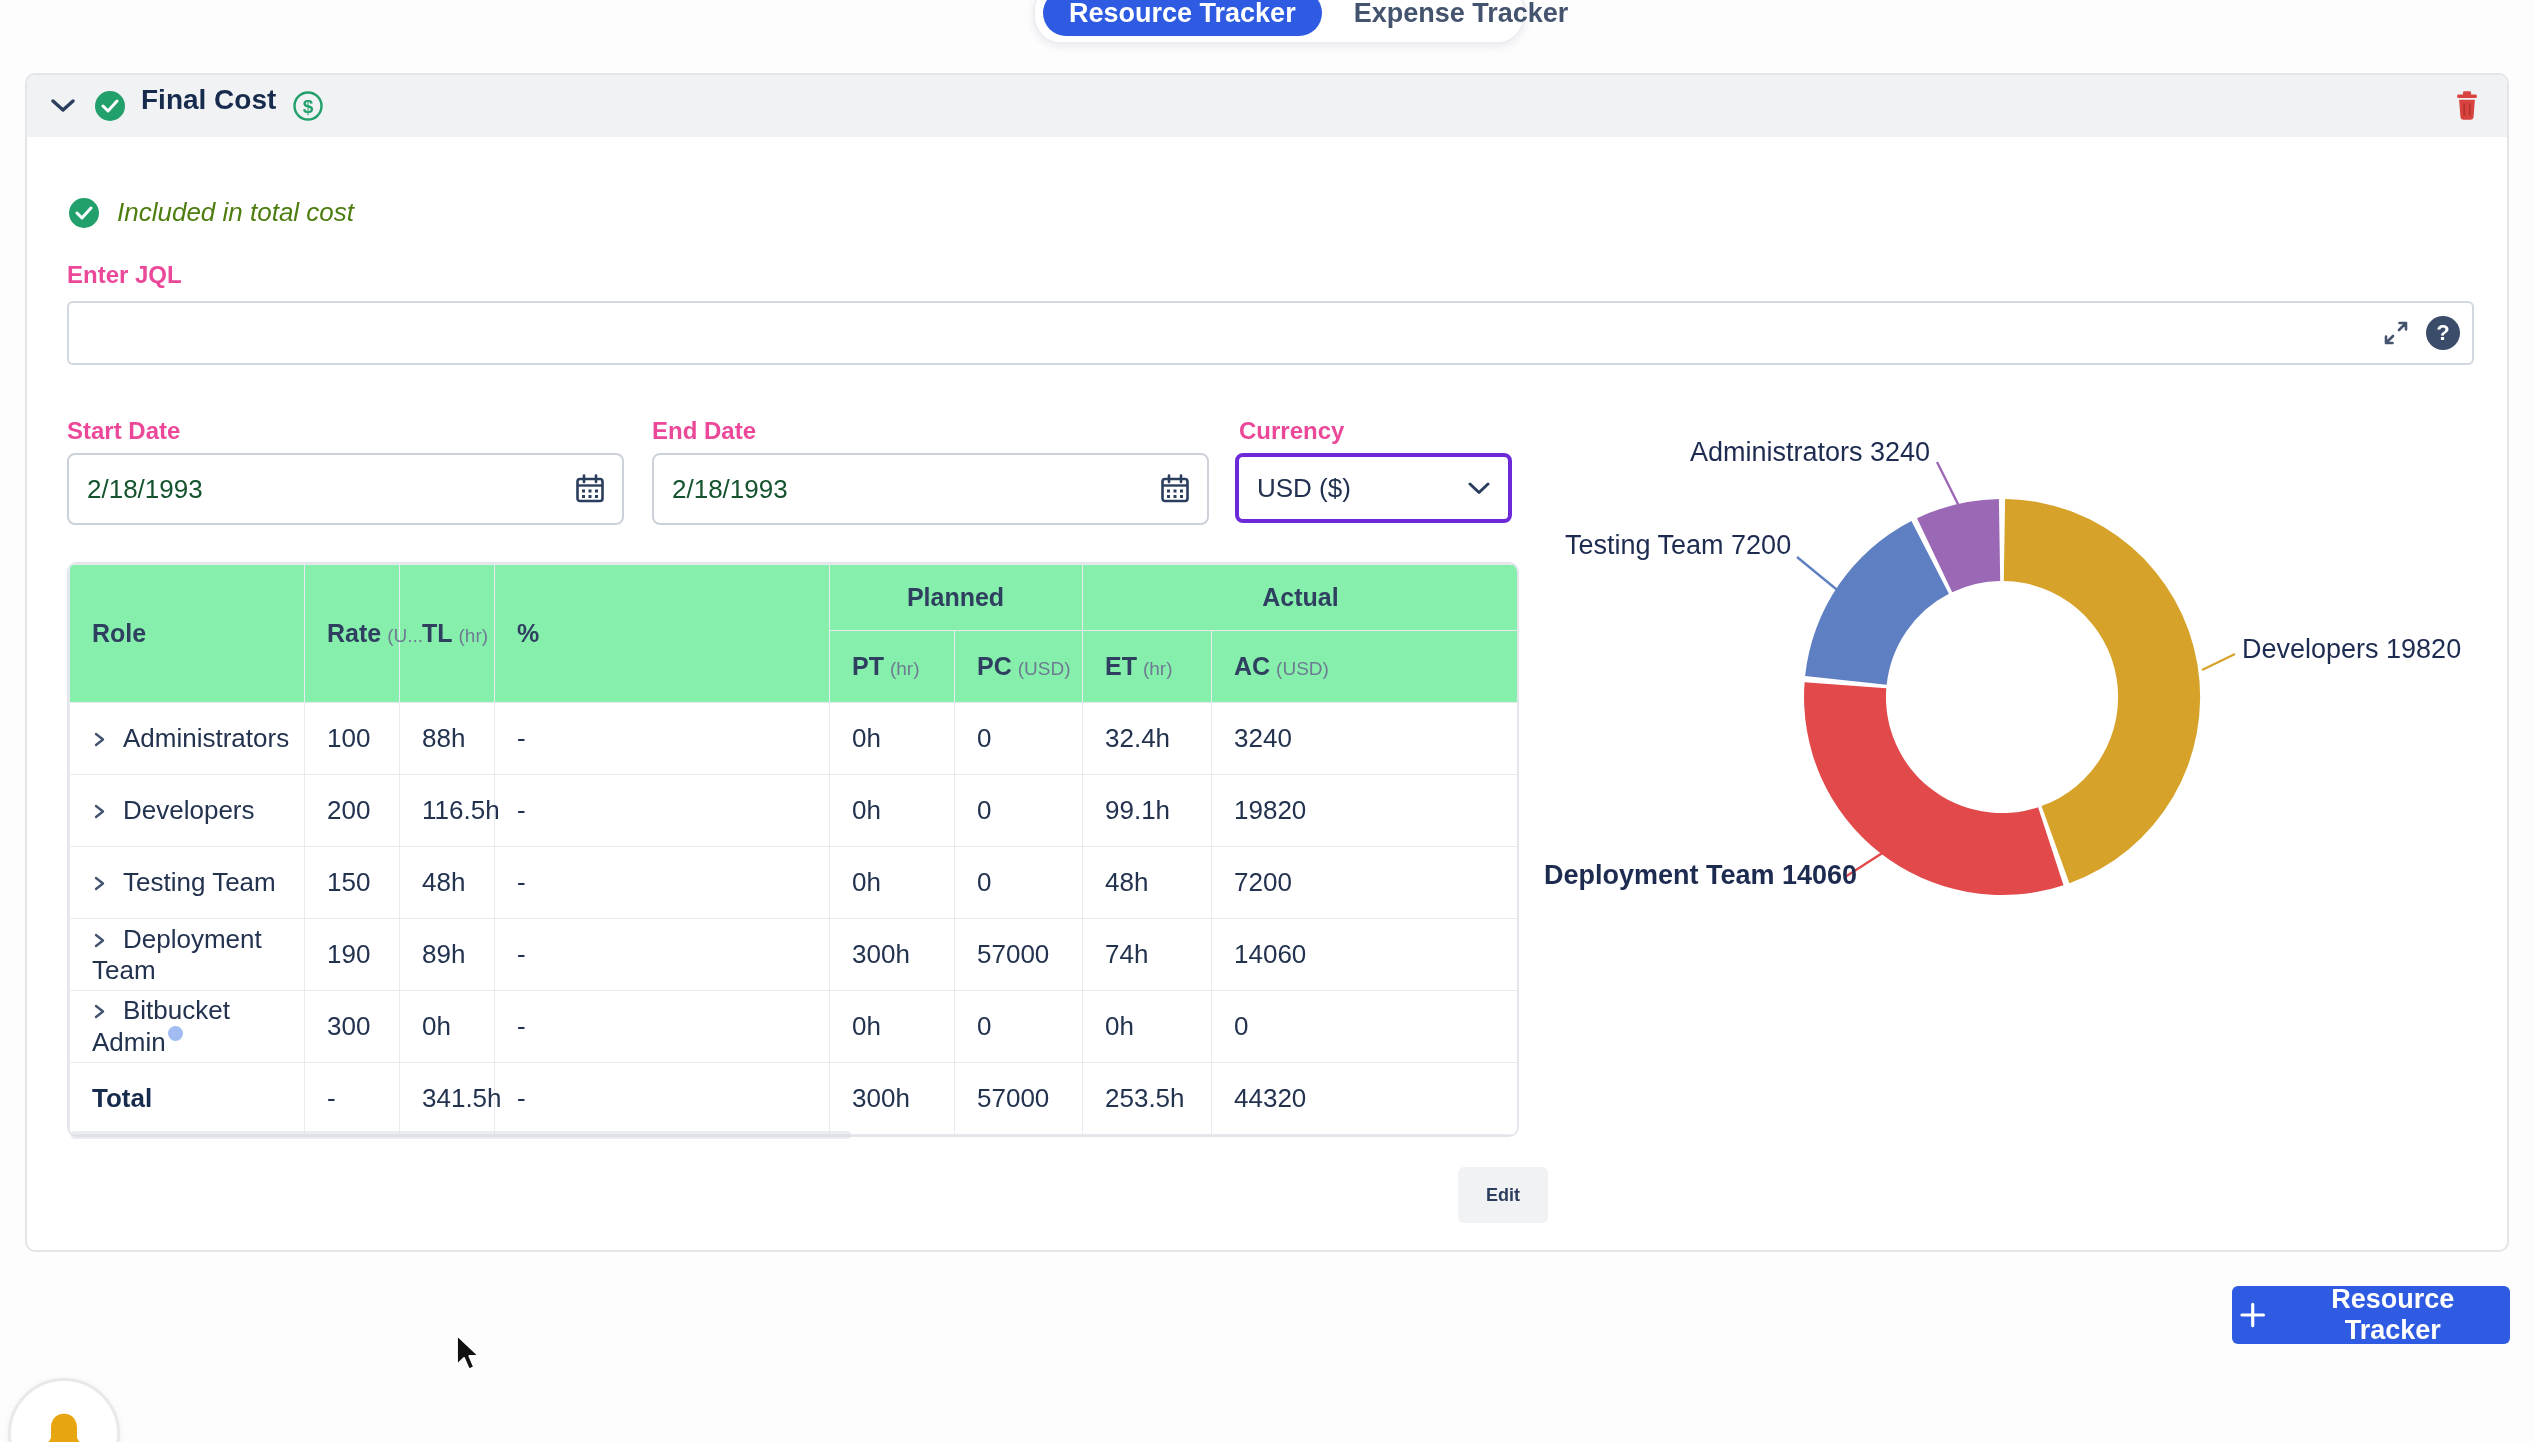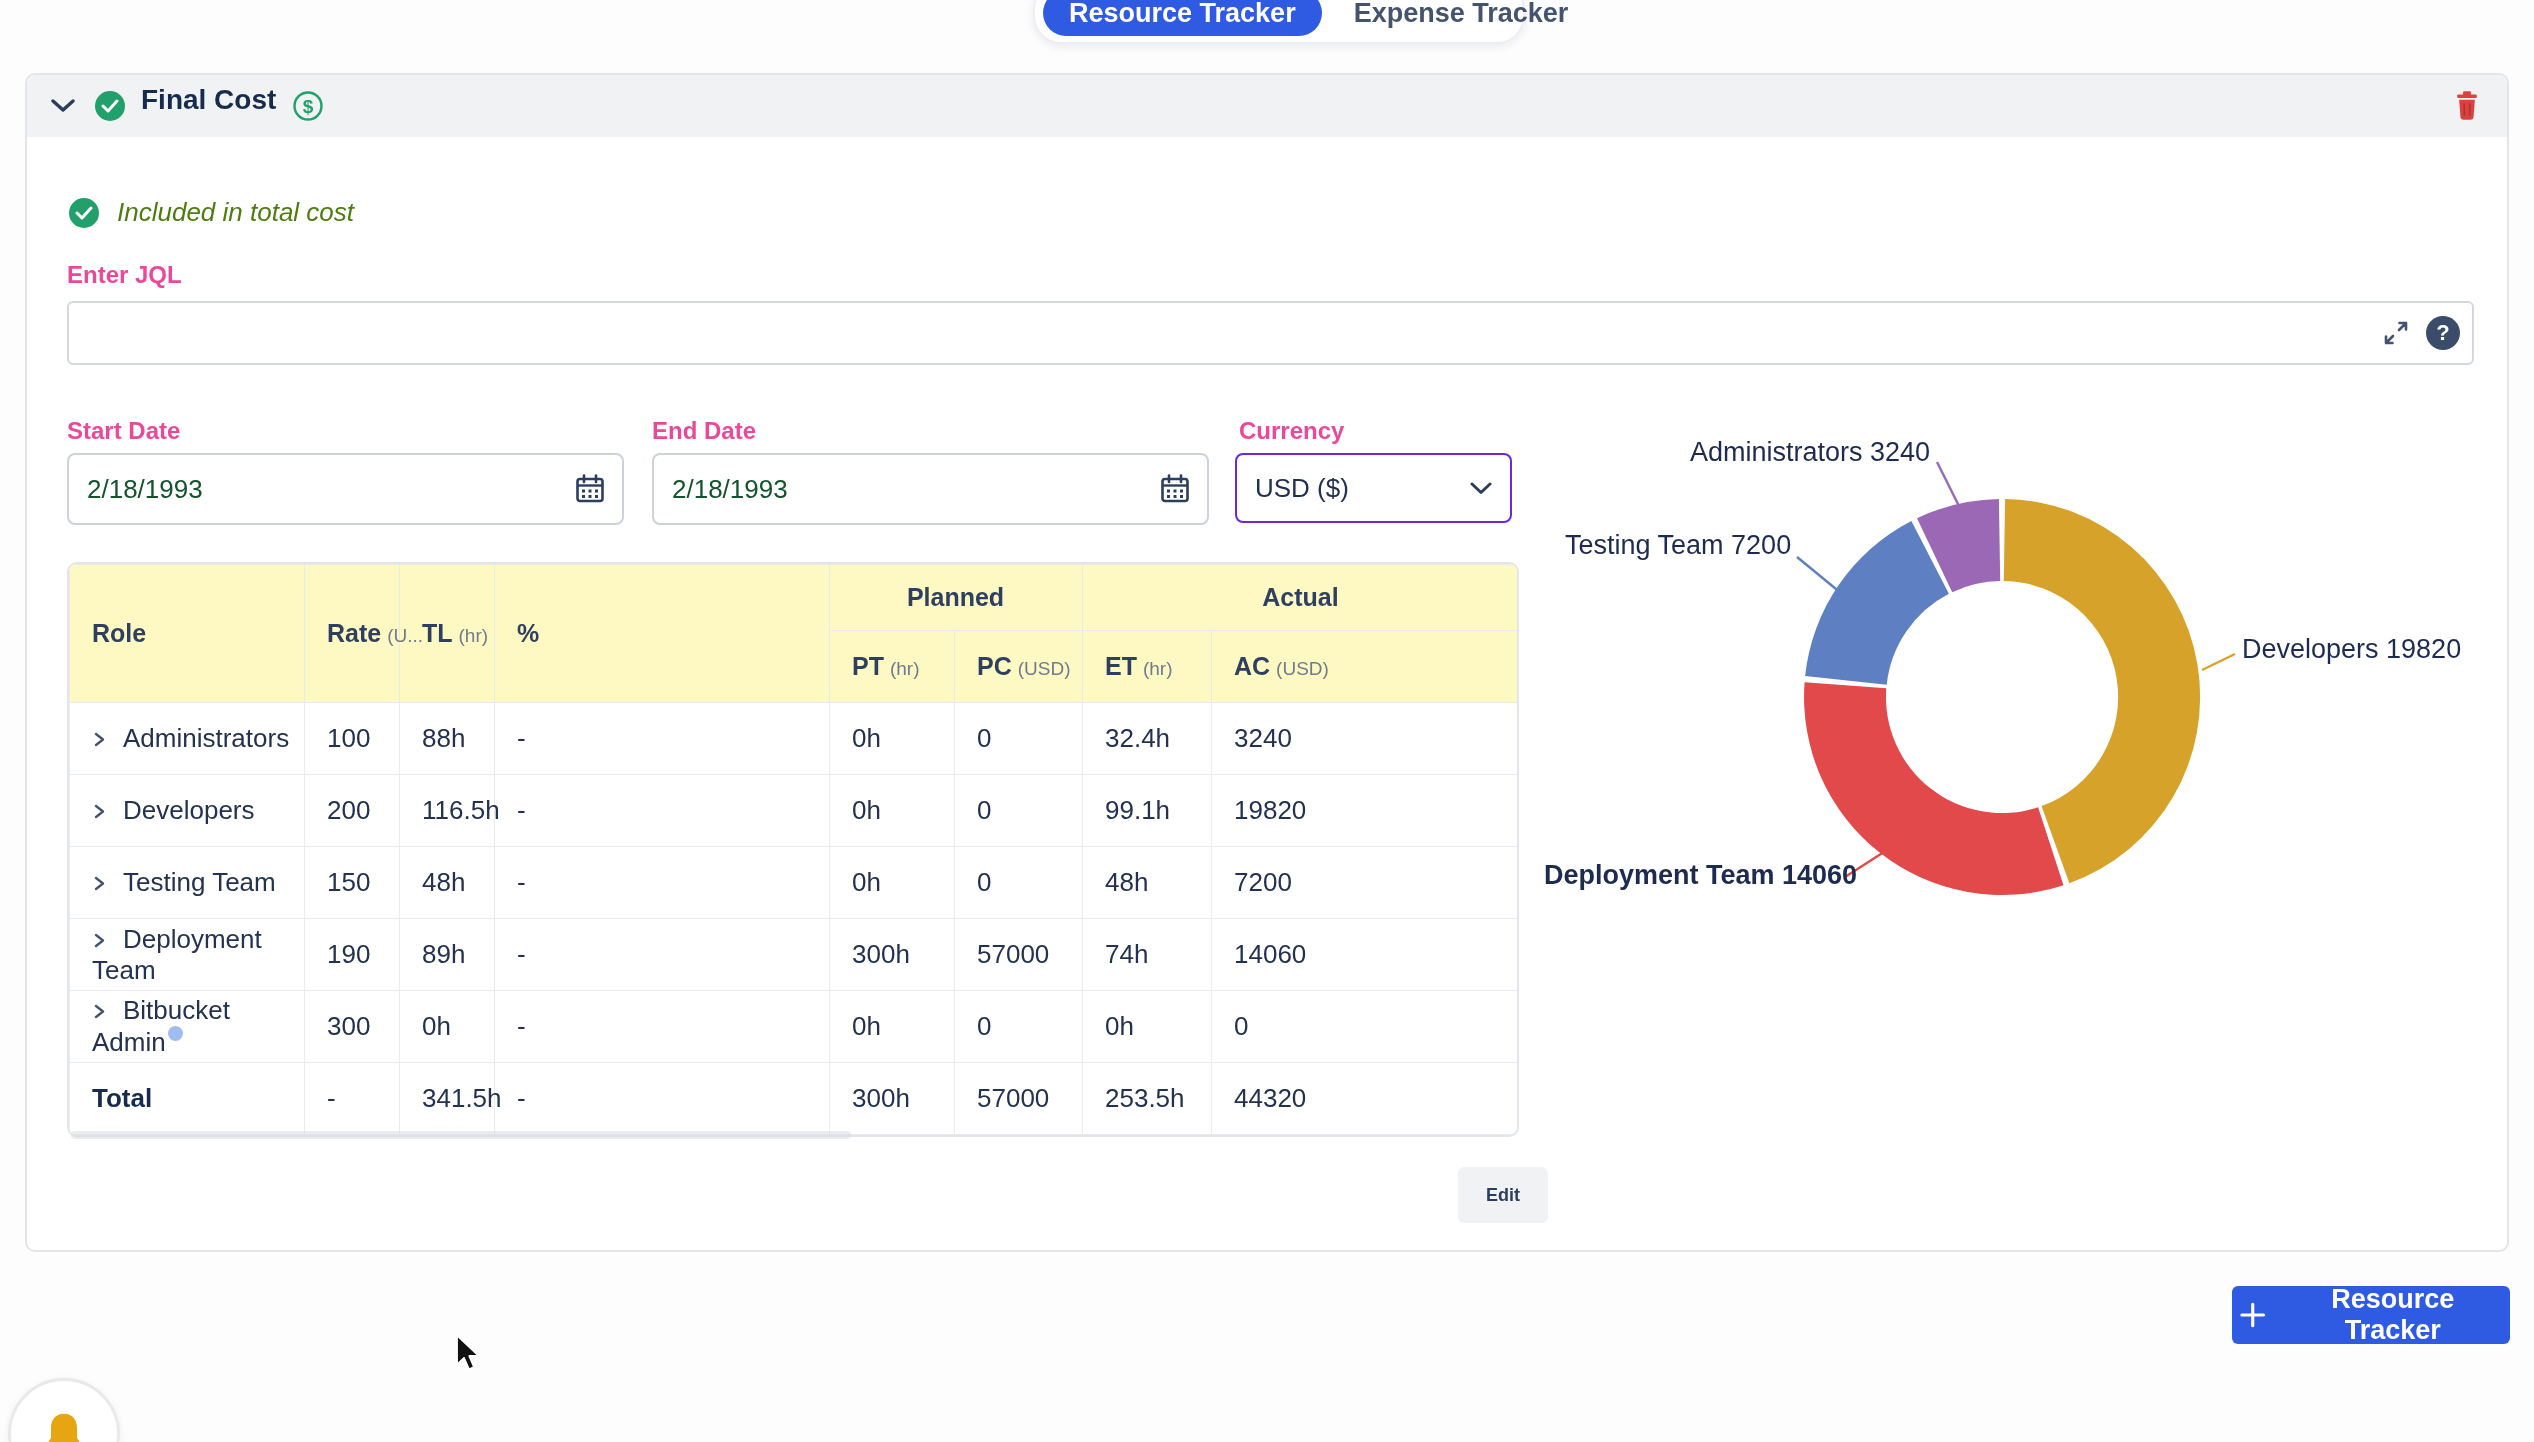--- a/index.html
+++ b/index.html
@@ -41,32 +41,32 @@
           font-weight:700;display:flex;align-items:center;justify-content:center;margin-right:12px;
           flex:0 0 auto;cursor:pointer;}
 
   .lbl-start{left:40px;top:342px;} .lbl-end{left:625px;top:342px;} .lbl-currency{left:1212px;top:342px;}
   .date-box{position:absolute;top:378px;height:72px;border:2px solid #cdd2da;border-radius:8px;
             background:#ffffff;box-sizing:border-box;display:flex;align-items:center;}
   .date-box input{flex:1;height:100%;border:none;outline:none;background:transparent;font-size:26px;
                   color:#14532d;padding:0 18px;font-family:inherit;}
   .box-start{left:40px;width:557px;} .box-end{left:625px;width:557px;}
   .cal-icon{width:32px;height:32px;margin-right:16px;flex:0 0 auto;cursor:pointer;}
-  .currency-box{position:absolute;left:1208px;top:378px;width:277px;height:70px;border:2px solid #6d28d9;
+  .currency-box{position:absolute;left:1208px;top:378px;width:277px;height:70px;border:4px solid #6d28d9;
                 border-radius:8px;background:#ffffff;box-sizing:border-box;display:flex;align-items:center;
                 justify-content:space-between;padding:0 18px;cursor:pointer;}
   .currency-box .val{font-size:26px;color:#21314f;}
   .dd-chevron{width:22px;height:13px;}
 
   
   .table-wrap{position:absolute;left:40px;top:487px;width:1452px;border:2px solid #e2e5e9;
               border-radius:10px;overflow:hidden;background:#ffffff;box-sizing:border-box;}
   table{width:100%;border-collapse:collapse;table-layout:fixed;}
   th,td{border:1px solid #e8eaee;box-sizing:border-box;}
-  thead th{background:#fef9c3;font-size:25px;font-weight:700;color:#2e3f5f;text-align:left;padding-left:22px;}
+  thead th{background:#86efac;font-size:25px;font-weight:700;color:#2e3f5f;text-align:left;padding-left:22px;}
   thead tr.group-row{height:66px;} thead tr.sub-row th{height:72px;}
   th.group{text-align:center;padding-left:0;}
   .u{font-size:19px;font-weight:400;color:#6e7b91;margin-left:6px;}
   tbody td{height:72px;font-size:26px;color:#22324f;padding-left:22px;background:#ffffff;}
   td.role-cell{display:table-cell;}
   .row-chevron{display:inline-block;width:15px;height:15px;margin-right:16px;cursor:pointer;}
   .role-badge{display:inline-block;width:15px;height:15px;border-radius:50%;background:#8fb0ef;
               opacity:.85;vertical-align:super;margin-left:2px;}
   tr.total-row td:first-child{font-weight:700;color:#172b4d;}
 

